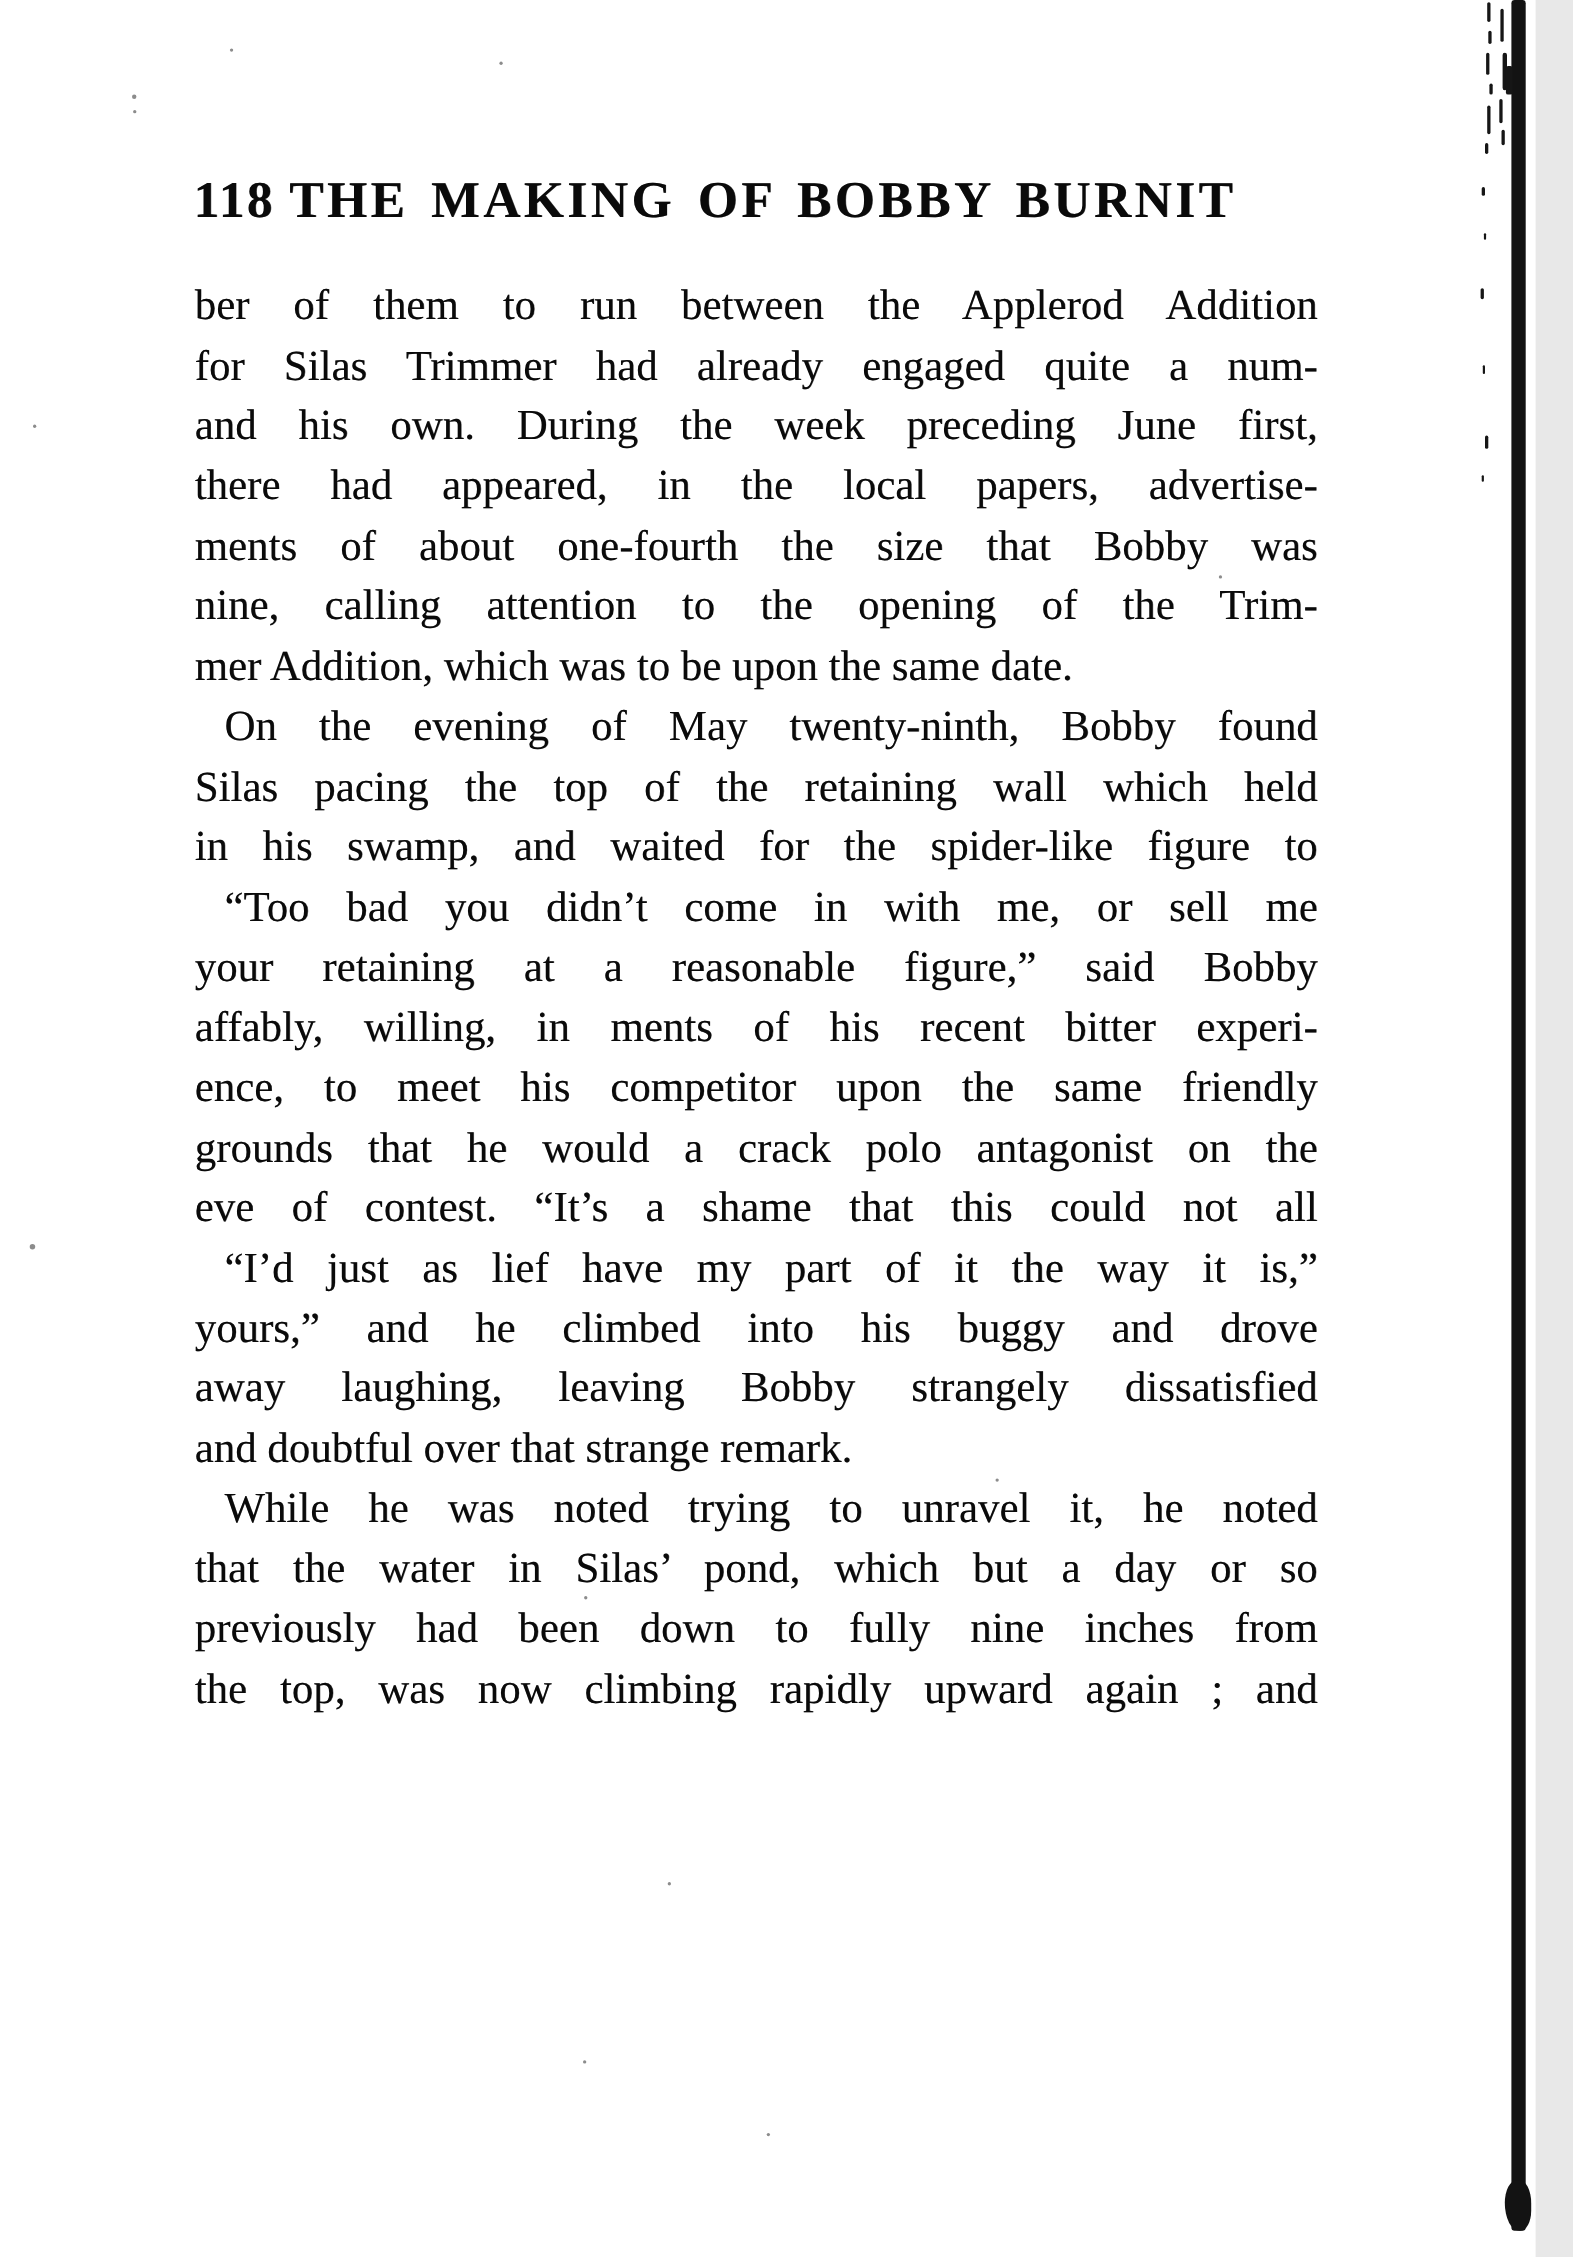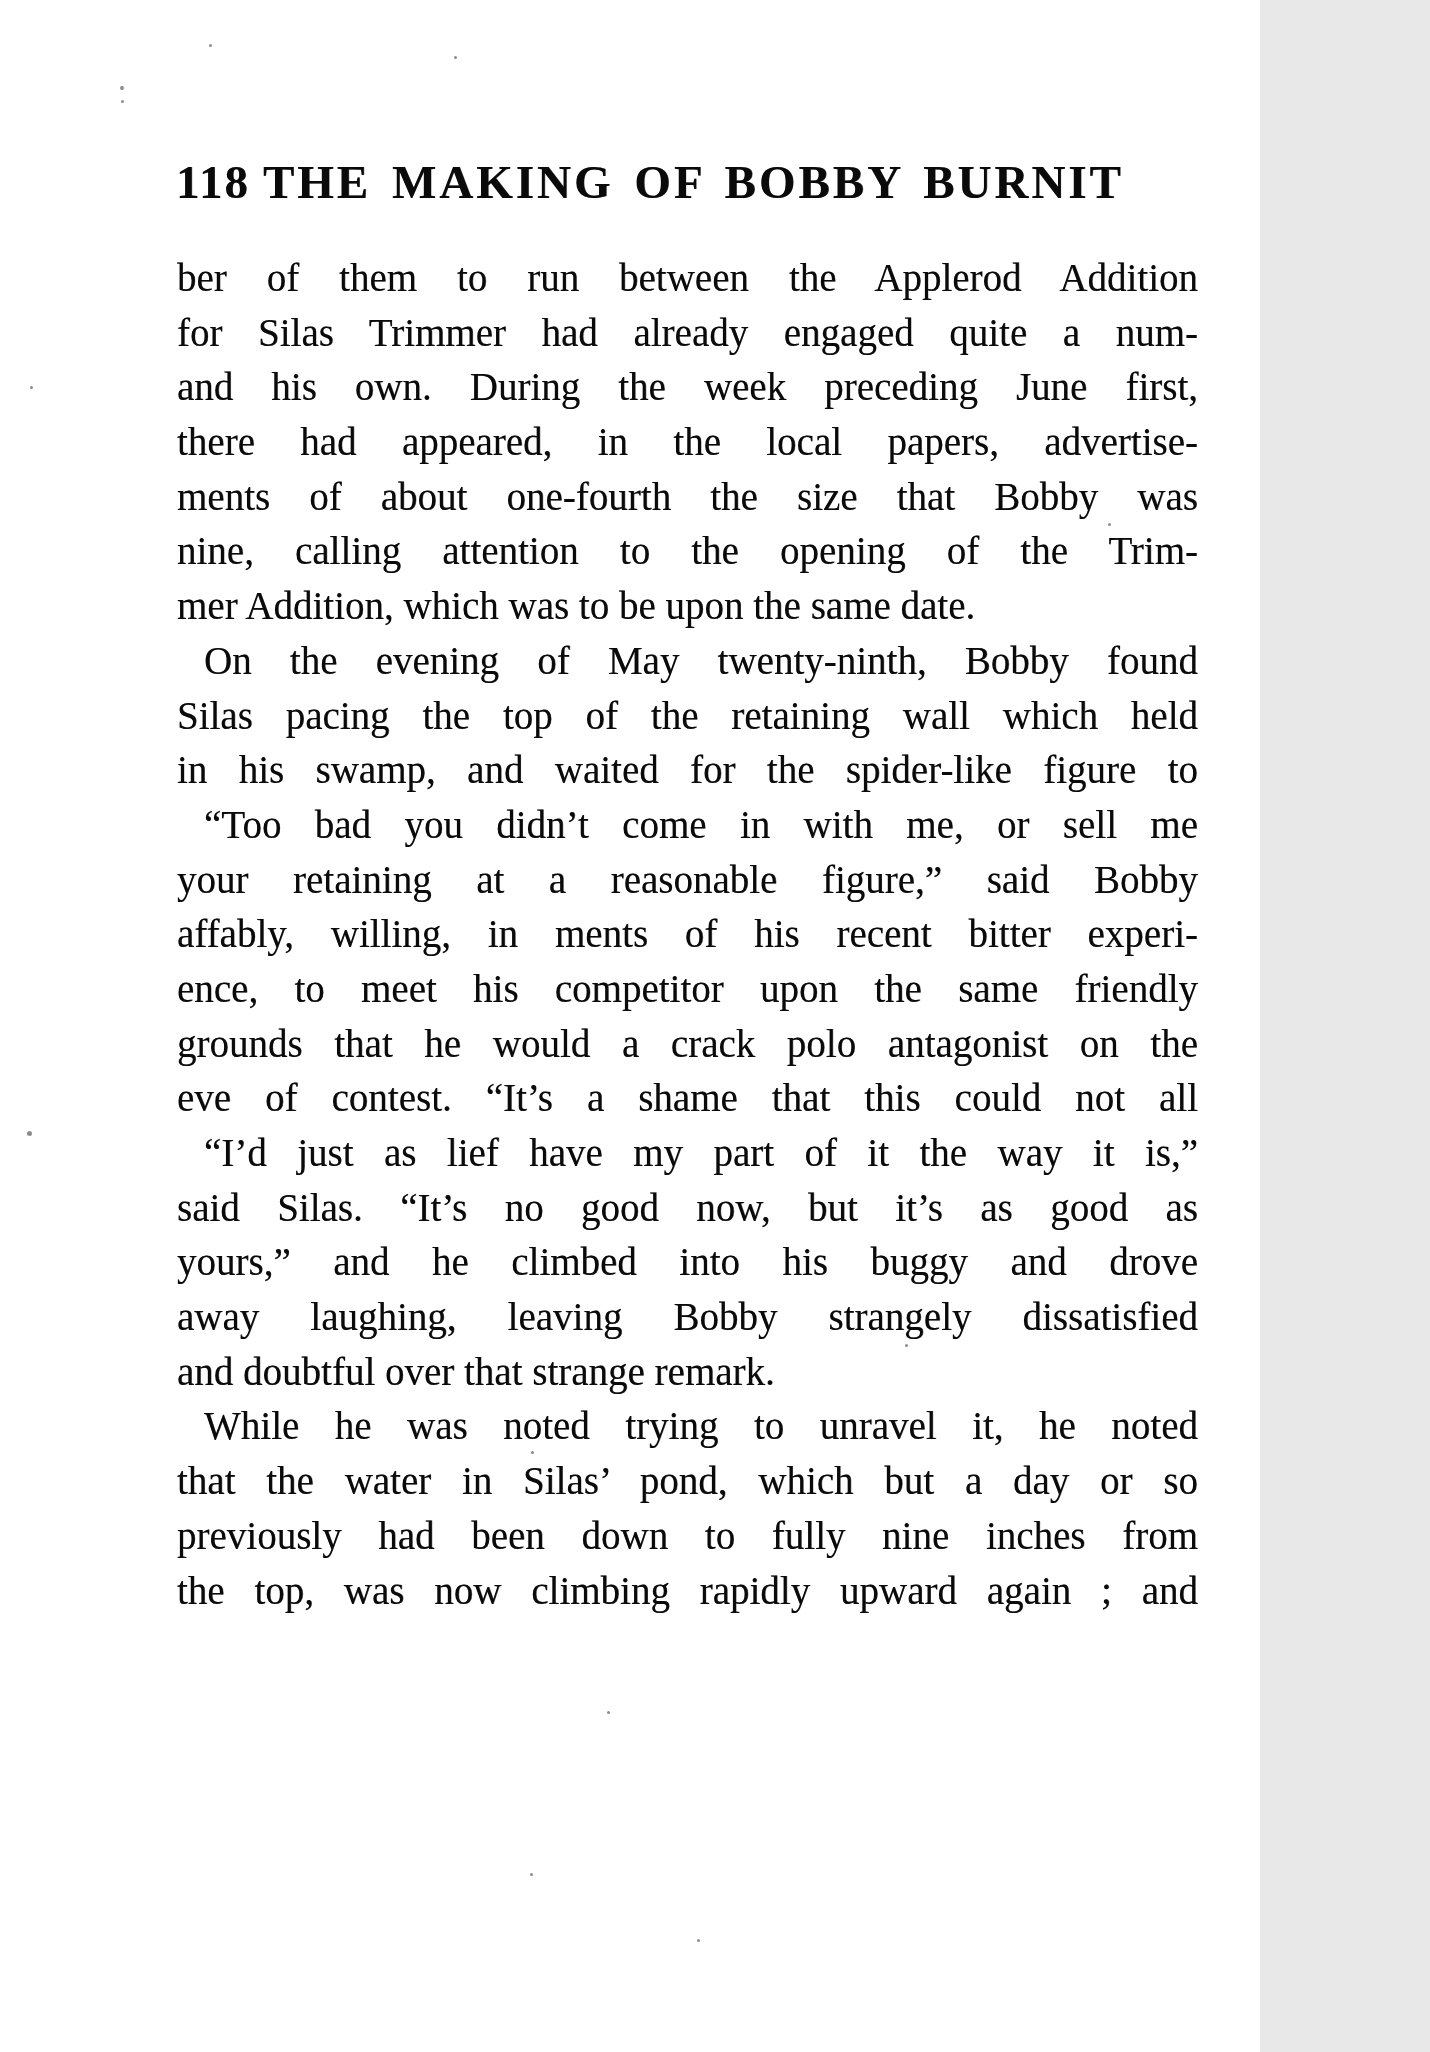--- a/index.html
+++ b/index.html
@@ -3,21 +3,21 @@
 <meta charset="utf-8">
 <style>
   :root{
     --paper:#ffffff;
     --ink:#0a0a0a;
     --lh:54.7px;
   }
   html,body{margin:0;padding:0;background:#e8e8e8;}
   .page{
     position:relative;
-    width:1260px;height:2052px;
+    width:1396px;height:2052px;
     background:var(--paper);
     overflow:hidden;
     font-family:"Liberation Serif","DejaVu Serif",serif;
     color:var(--ink);
   }
   .header{
     position:absolute;left:176px;top:156px;
     display:flex;align-items:baseline;gap:13px;
     font-weight:bold;font-size:47px;line-height:52px;
     white-space:nowrap;
@@ -70,21 +70,20 @@
       <div class="line just ind">On the evening of May twenty-ninth, Bobby found</div>
       <div class="line just">Silas pacing the top of the retaining wall which held</div>
       <div class="line just">in his swamp, and waited for the spider-like figure to</div>
       <div class="line just ind">“Too bad you didn’t come in with me, or sell me</div>
       <div class="line just">your retaining at a reasonable figure,” said Bobby</div>
       <div class="line just">affably, willing, in ments of his recent bitter experi-</div>
       <div class="line just">ence, to meet his competitor upon the same friendly</div>
       <div class="line just">grounds that he would a crack polo antagonist on the</div>
       <div class="line just">eve of contest.  “It’s a shame that this could not all</div>
       <div class="line just ind">“I’d just as lief have my part of it the way it is,”</div>
-      <div class="line just">said Silas.  “It’s no good now, but it’s as good as</div>
       <div class="line just">yours,” and he climbed into his buggy and drove</div>
       <div class="line just">away laughing, leaving Bobby strangely dissatisfied</div>
       <div class="line">and doubtful over that strange remark.</div>
       <div class="line just ind">While he was noted trying to unravel it, he noted</div>
       <div class="line just">that the water in Silas’ pond, which but a day or so</div>
       <div class="line just">previously had been down to fully nine inches from</div>
       <div class="line just">the top, was now climbing rapidly upward again ; and</div>
     </div>
 
   <div class="binding"></div>

